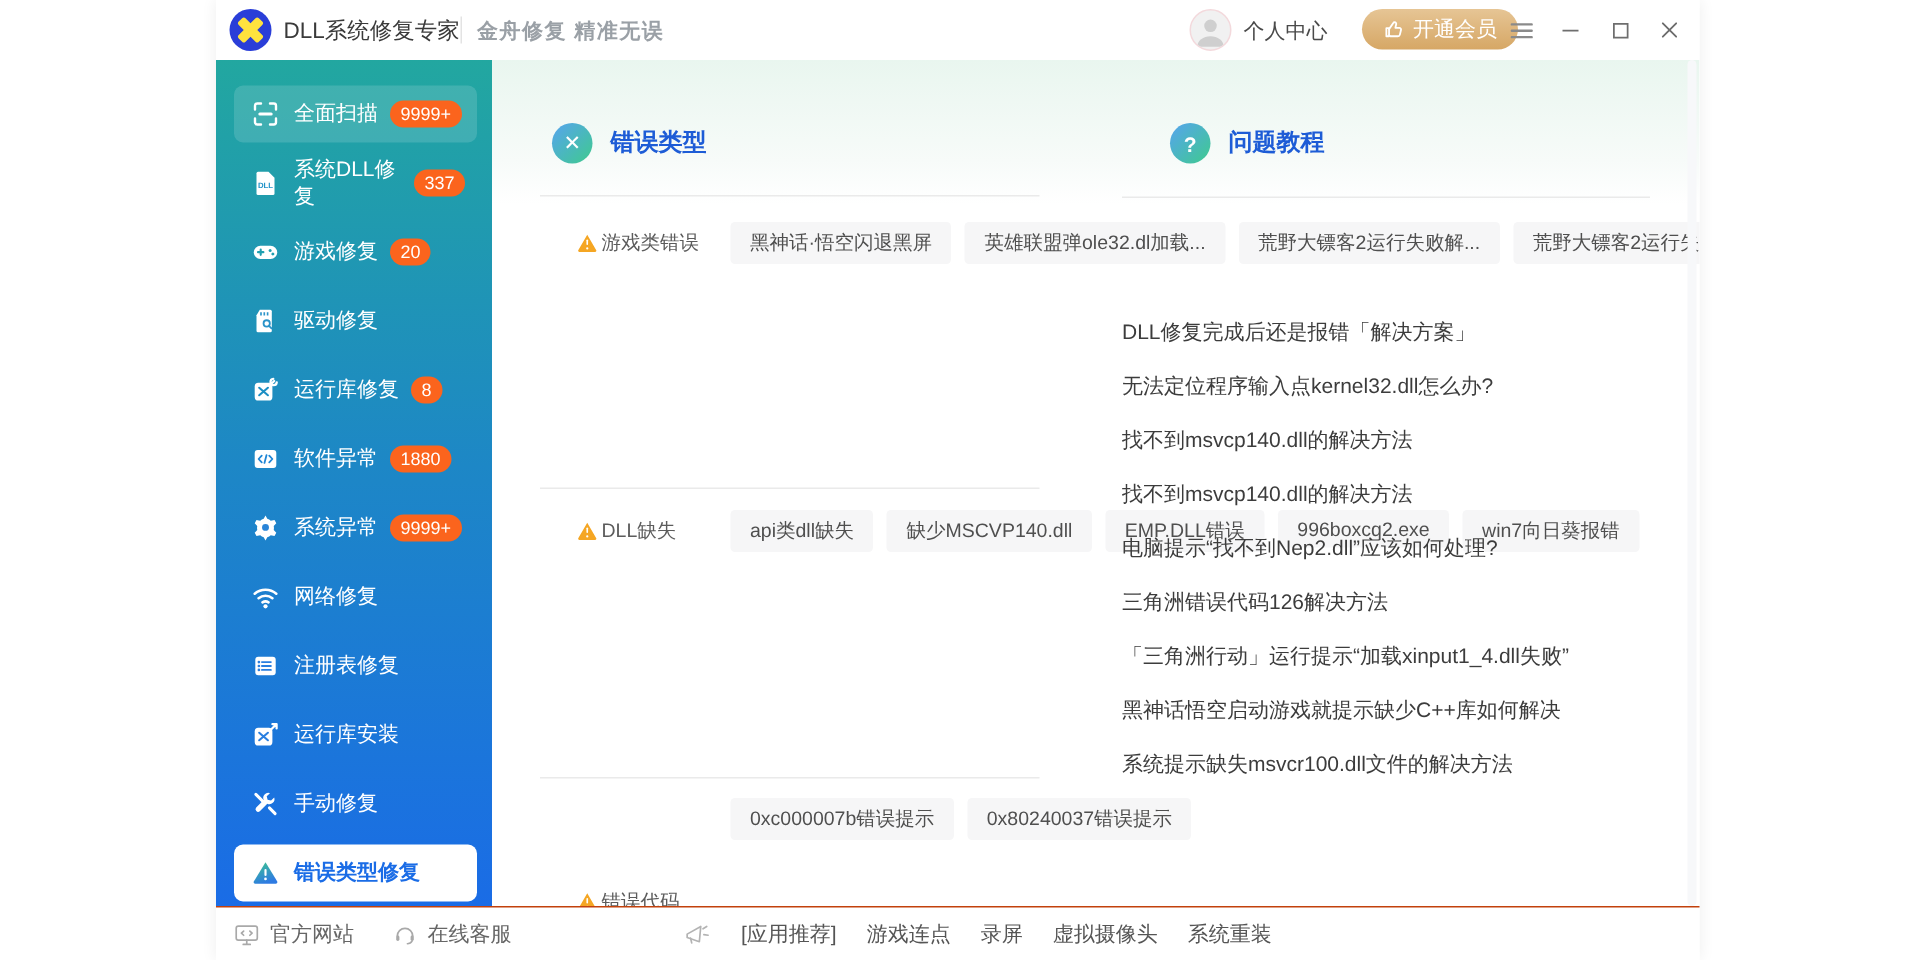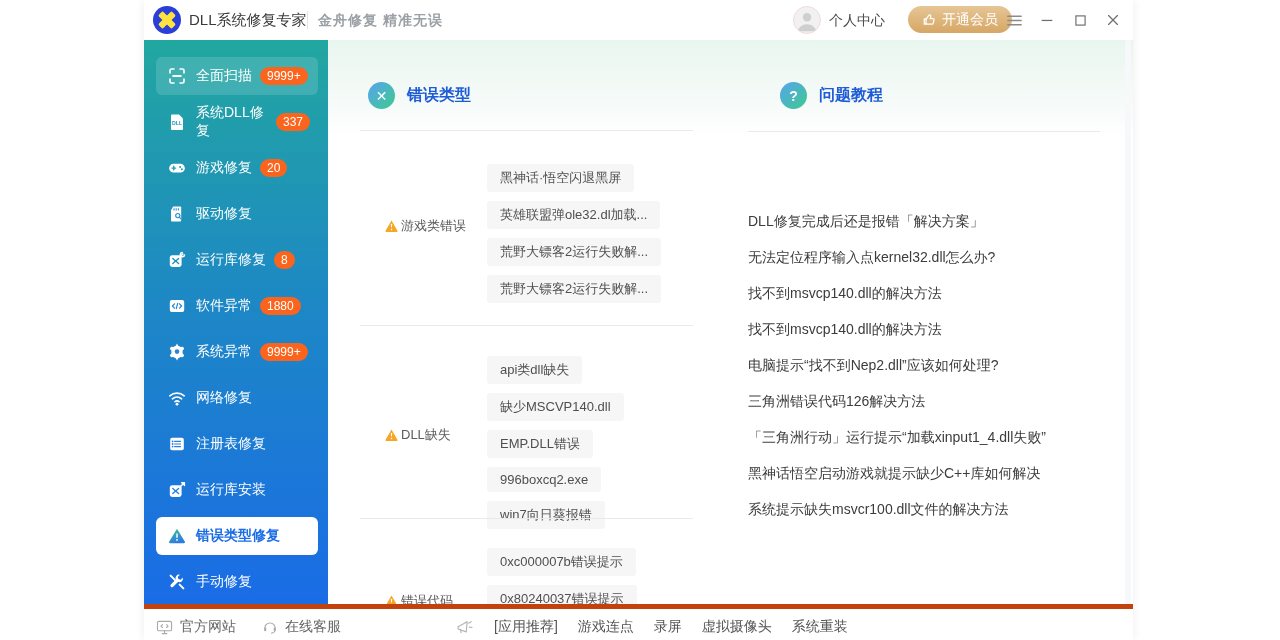--- a/index.html
+++ b/index.html
@@ -43,36 +43,36 @@
   .panel-head { position:absolute; display:flex; align-items:center; gap:12px; }
   .head-circle { width:27px; height:27px; border-radius:50%;
                  background:linear-gradient(135deg,#56a4ef 0%,#3fca8e 100%);
                  color:#fff; font-size:14px; font-weight:bold; display:flex; align-items:center; justify-content:center; }
   .panel-title { font-size:16px; font-weight:bold; color:#1d5cd6; }
   .hdiv { position:absolute; height:1px; background:#eaeaea; }
 
   .err-group { position:absolute; display:flex; align-items:center; }
   .grp-label { width:102px; flex-shrink:0; font-size:13px; color:#5c5c5c; display:flex; align-items:center; gap:3px; }
   .warn-ic { width:13px; height:12px; flex-shrink:0; }
-  .chip-col { display:flex; flex-direction:column; align-items:flex-start; gap:9px;margin-top:16px; }
+  .chip-col { display:flex; flex-direction:row; align-items:flex-start; gap:9px; }
   .chip { background:#f6f6f7; border-radius:3px; padding:5px 13px; font-size:13px; color:#4f4f4f;
           white-space:nowrap; cursor:pointer; }
   .grp-label-cut { position:absolute; left:57px; top:552px; }
 
   .search-box { position:absolute; left:420px; top:112px; width:352px; height:32px; border:1px solid #dcdcdc;
                 border-radius:4px; padding:0 12px; font-size:14px; color:#333; background:#fff; outline:none;
                 font-family:inherit; }
   .search-box::placeholder { color:#b8b8b8; }
   .tut-list { position:absolute; left:420px; top:170px; width:358px; }
   .tut-item { font-size:14px; color:#3c3c3c; line-height:22px; margin-bottom:14px; cursor:pointer; }
   .scrolltrack { position:absolute; right:2px; top:0; width:6px; height:564px; background:#f7f8fa; border-radius:3px; }
 
   
   .footer { position:absolute; left:0; bottom:0; width:100%; height:36px; background:#fff;
-            border-top:5px solid #c2410c; }
+            border-top:1px solid #c2410c; }
   .foot-left { position:absolute; left:12px; top:0; height:36px; display:flex; align-items:center; gap:26px; }
   .foot-link { display:flex; align-items:center; gap:7px; font-size:14px; color:#666; cursor:pointer; }
   .promo { position:absolute; left:312px; top:0; height:36px; display:flex; align-items:center; gap:20px;
            font-size:14px; color:#555; }
   .promo .p-item { cursor:pointer; }
 </style>
 </head>
 <body>
 
 <div class="stage">
@@ -241,47 +241,47 @@
         <span class="ic">
           <svg viewBox="0 0 18 18">
               <rect x="1.8" y="4.2" width="11.8" height="11.8" rx="2.4" fill="#fff"></rect>
           <path d="M4.8 7.5l5.8 5M10.6 7.5l-5.8 5" stroke="#2a7fe0" stroke-width="1.4" stroke-linecap="round"></path>
           <path d="M12.2 5.8l4-4M16.4 4.6V1.8h-2.8" stroke="#fff" stroke-width="1.5" fill="none" stroke-linecap="round" stroke-linejoin="round"></path>
             </svg>
           </span>
         <span>运行库安装</span>
       </div>
 
+      <div class="side-item">
+        <span class="ic">
+          <svg viewBox="0 0 18 18">
+              <path d="M2.6 2.6l5 5" stroke="#fff" stroke-width="2" stroke-linecap="round"></path>
+          <path d="M12 1.8a3.4 3.4 0 00-4.2 4.6l-5 5a1.7 1.7 0 002.4 2.4l5-5A3.4 3.4 0 0014.8 4.6l-2.1 2.1-2.3-.6-.6-2.3z" fill="#fff"></path>
+          <path d="M11.6 11.6l3.8 3.8" stroke="#fff" stroke-width="2" stroke-linecap="round"></path>
+            </svg>
+          </span>
+        <span>手动修复</span>
+      </div>
+
       <div class="side-item active">
         <span class="ic">
           <svg viewBox="0 0 20 20">
             <defs>
                 <linearGradient id="gwt" x1="0" y1="0" x2="0.4" y2="1">
               <stop offset="0" stop-color="#3cc68e"></stop>
                   <stop offset="1" stop-color="#2e7be2"></stop>
                 </linearGradient>
               </defs>
             <path d="M10 2L18.6 16.2a1.2 1.2 0 01-1 1.8H2.4a1.2 1.2 0 01-1-1.8z" fill="url(#gwt)"></path>
             <rect x="9.2" y="7" width="1.6" height="5.2" rx="0.8" fill="#fff"></rect>
             <circle cx="10" cy="14.4" r="1" fill="#fff"></circle>
           </svg>
           </span>
         <span>错误类型修复</span>
       </div>
-
-      <div class="side-item">
-        <span class="ic">
-          <svg viewBox="0 0 18 18">
-              <path d="M2.6 2.6l5 5" stroke="#fff" stroke-width="2" stroke-linecap="round"></path>
-          <path d="M12 1.8a3.4 3.4 0 00-4.2 4.6l-5 5a1.7 1.7 0 002.4 2.4l5-5A3.4 3.4 0 0014.8 4.6l-2.1 2.1-2.3-.6-.6-2.3z" fill="#fff"></path>
-          <path d="M11.6 11.6l3.8 3.8" stroke="#fff" stroke-width="2" stroke-linecap="round"></path>
-            </svg>
-          </span>
-        <span>手动修复</span>
-      </div>
     </div>
 
     <div class="content">
       <div class="mintband"></div>
 
       <div class="panel-head" style="left:40px; top:42px;">
         <div class="head-circle">✕</div>
         <div class="panel-title">错误类型</div>
       </div>
       <div class="hdiv" style="left:32px; top:90px; width:333px;"></div>

